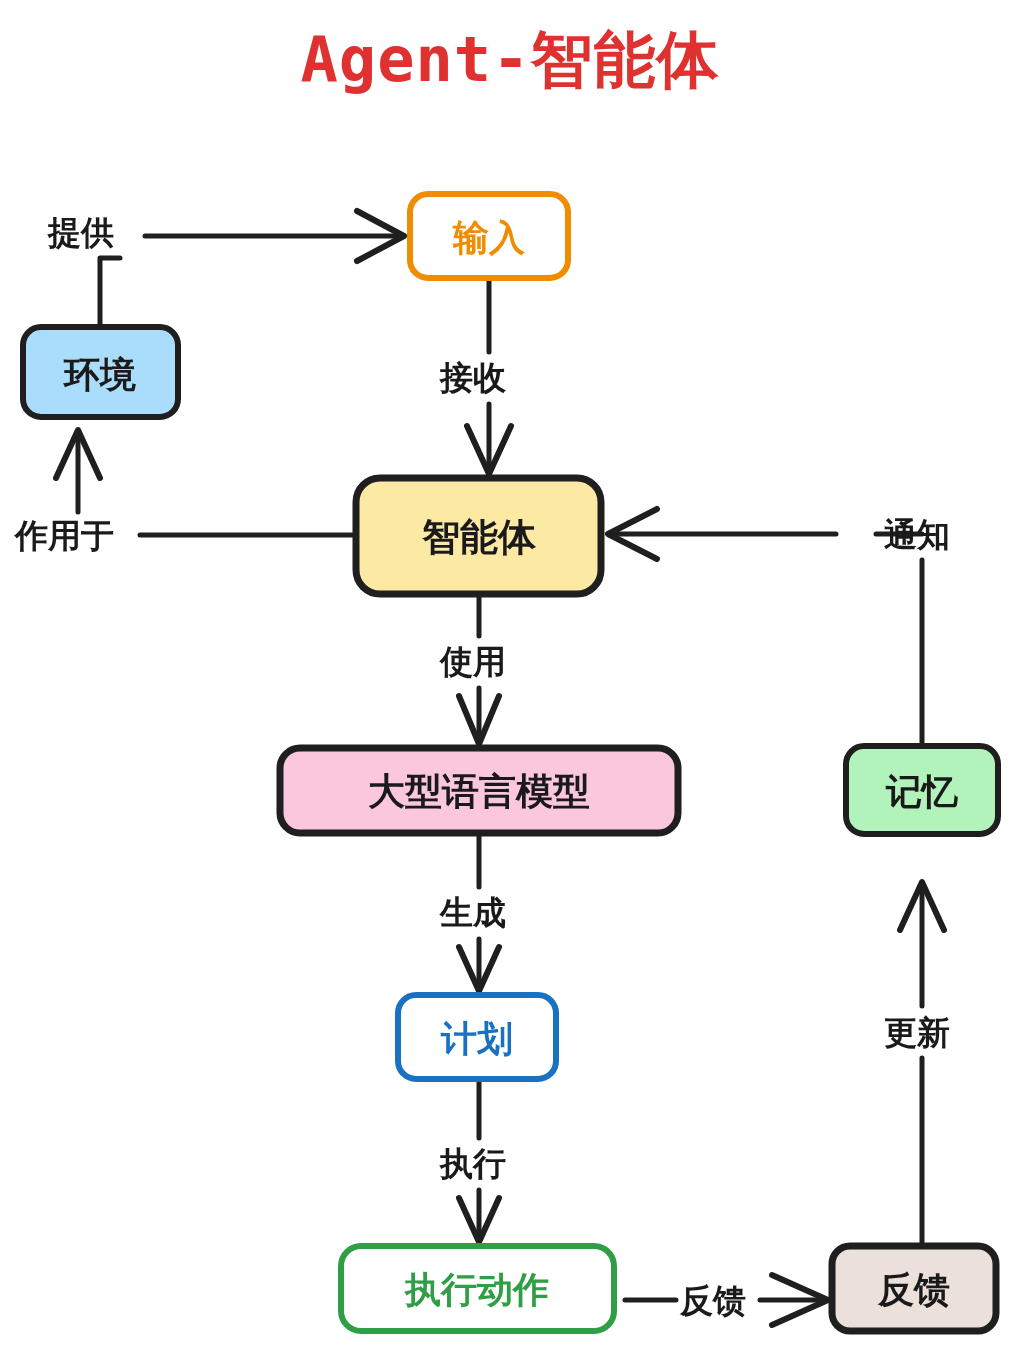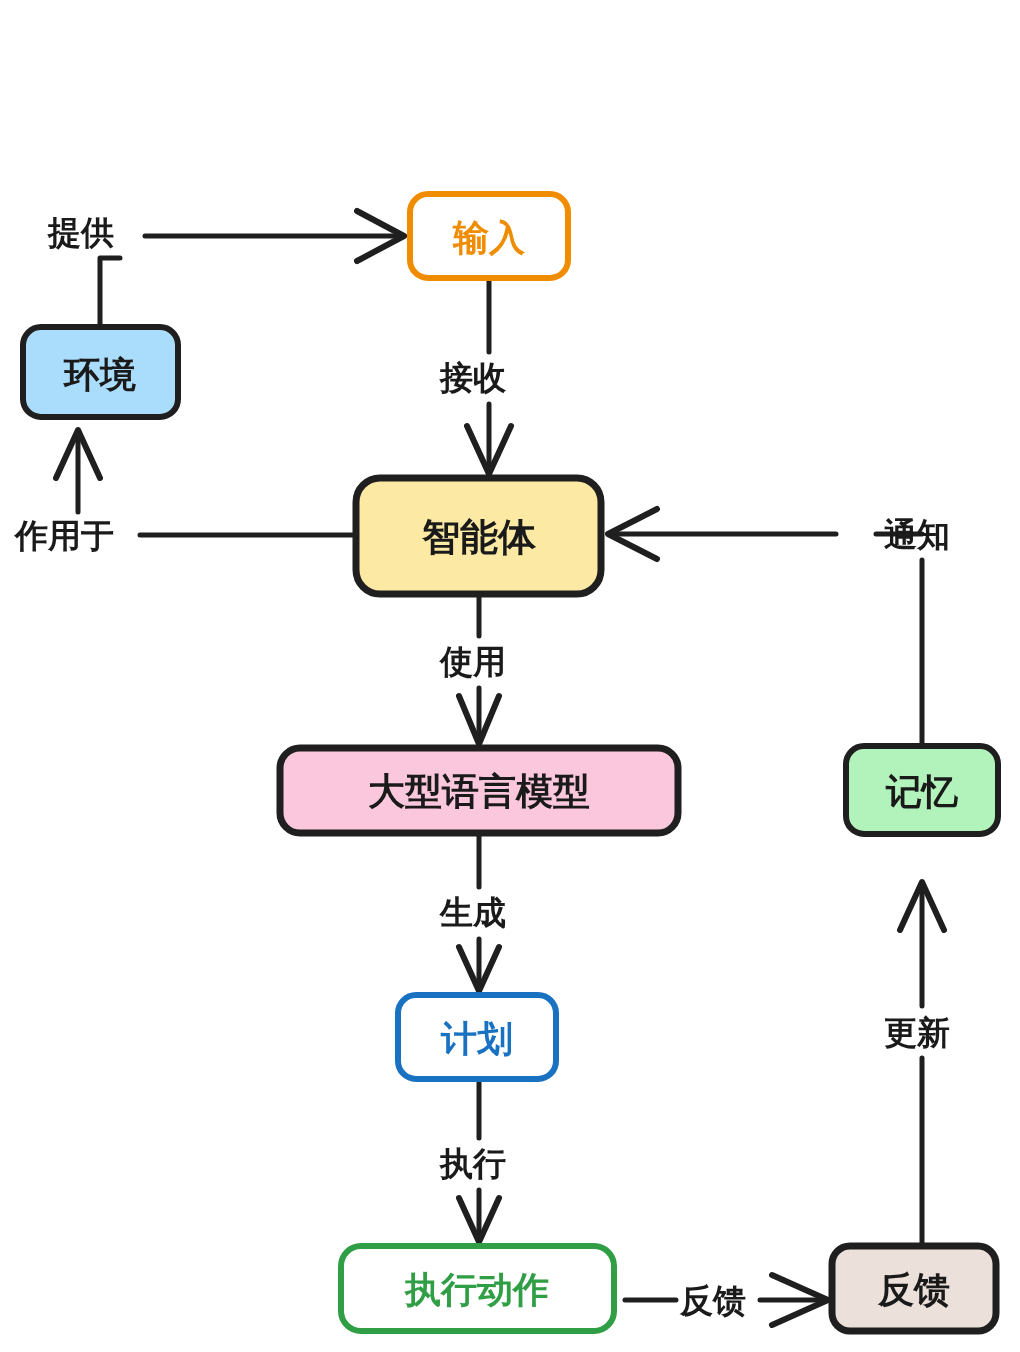--- a/index.html
+++ b/index.html
@@ -68,20 +68,21 @@
   }
   .node-shape {
     stroke-linejoin: round;
   }
 </style>
 </head>
 <body>
 
 <div id="canvas">
 
+  <div class="diagram-title">Agent-智能体</div>
 
   <svg id="flow" viewBox="0 0 1020 1352">
 
     <g>
 
       <g>
         <path class="edge-line" d="M 100 327 L 100 258 L 120 258 M 145 236 L 404 236"></path>
         <path class="arrow-head" d="M 357 211 L 404 236 L 357 261"></path>
       </g>
 

